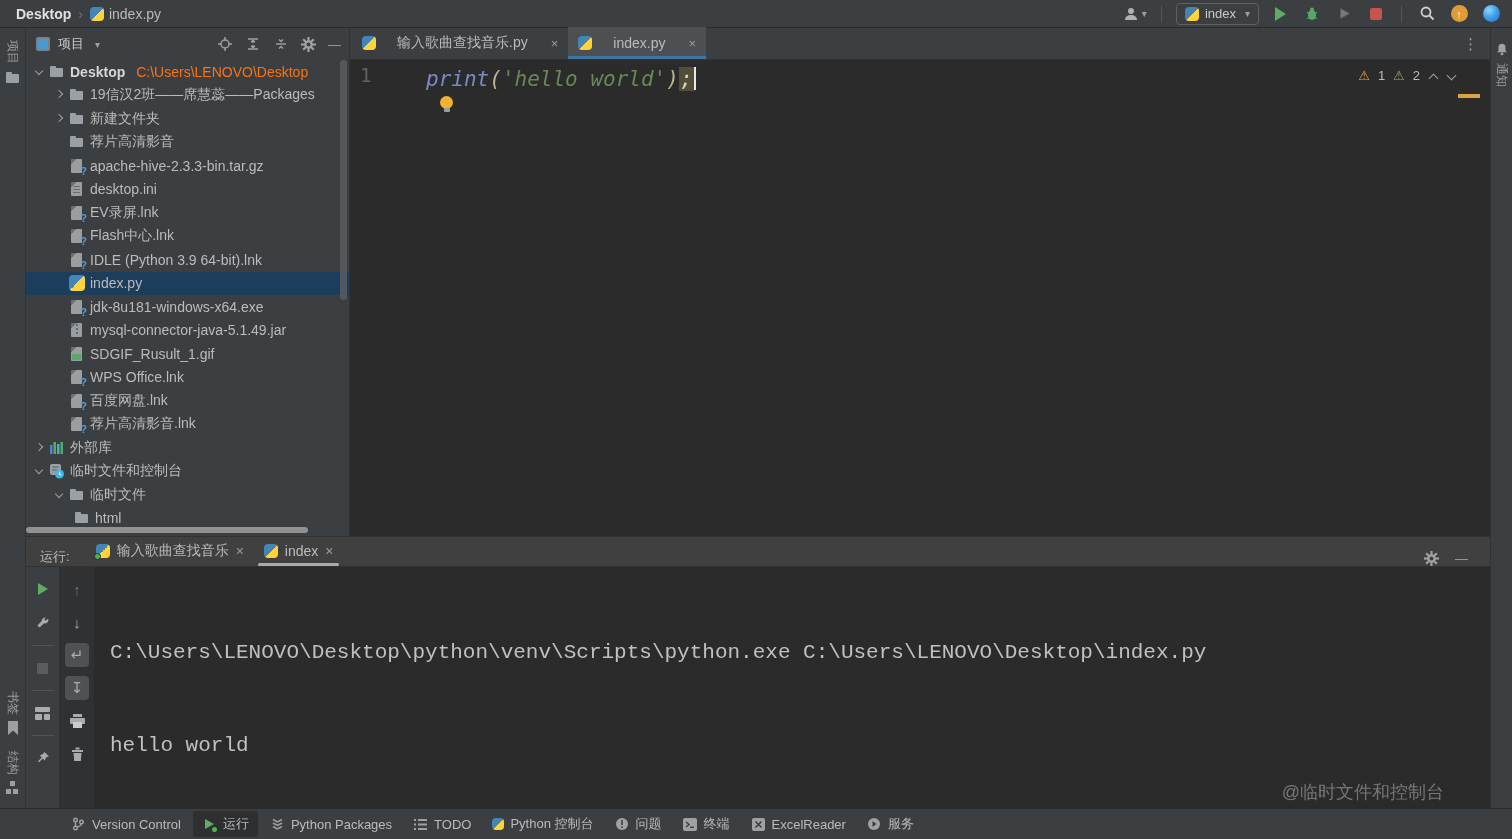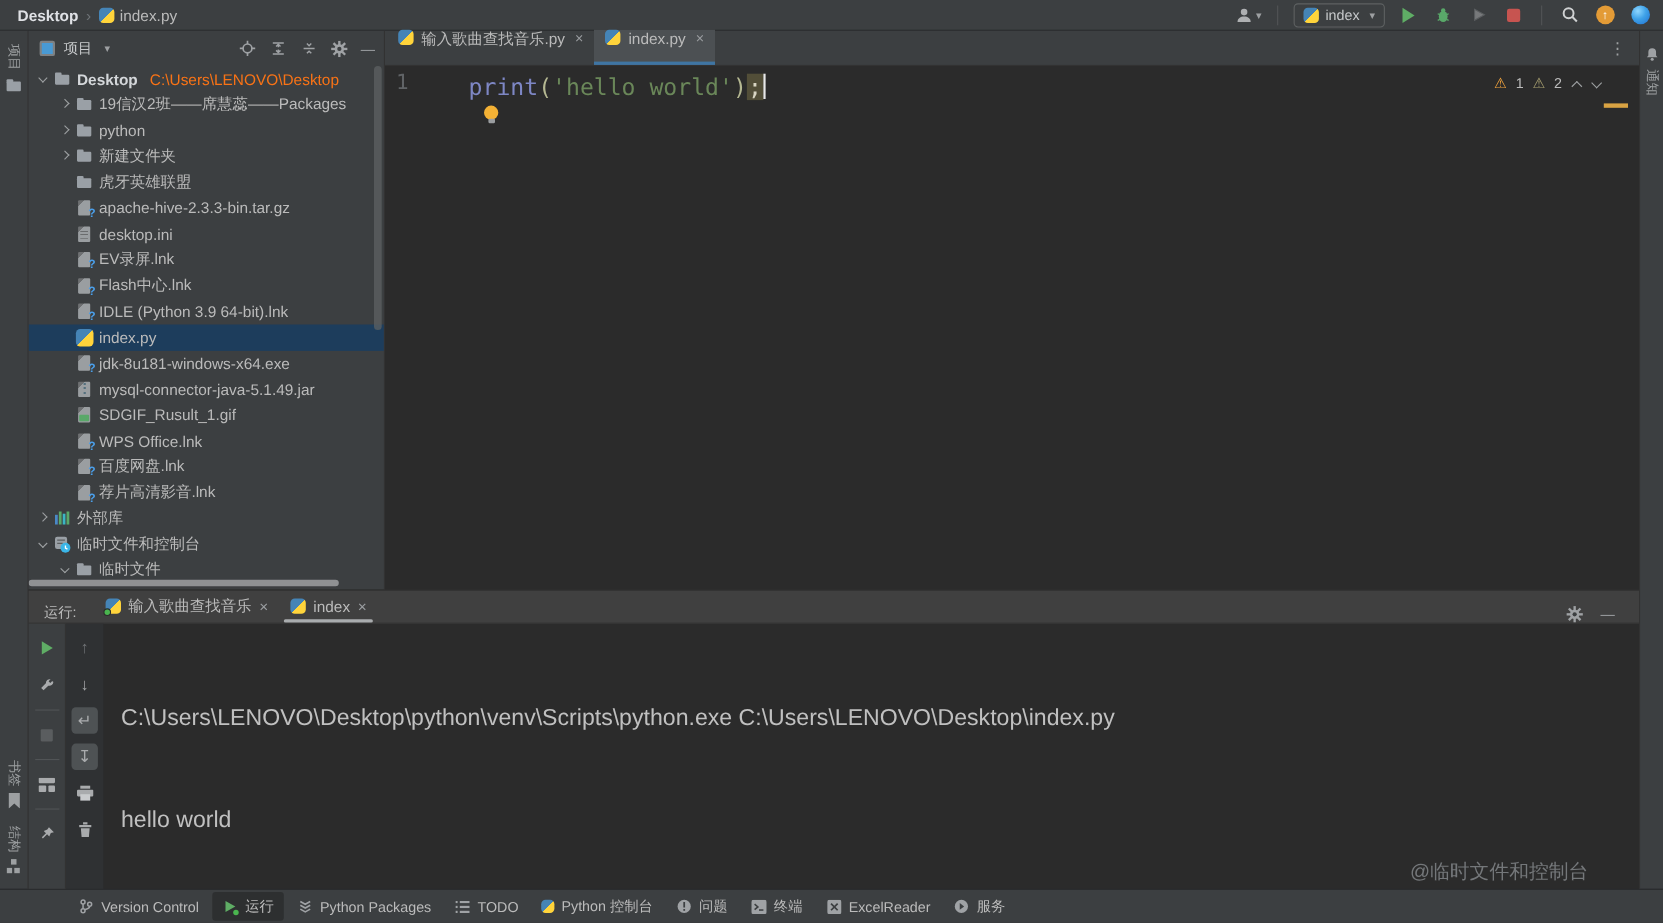--- a/index.html
+++ b/index.html
@@ -88,30 +88,30 @@
                      border-radius:50%; background:#4ab54f; border:1px solid #2b2b2b; }
   .vscroll { position:absolute; right:2px; top:32px; width:7px; height:240px;
              background:#5d6163; border-radius:4px; opacity:.75; }
   .hscroll { position:absolute; left:0; bottom:3px; width:282px; height:6px;
              background:#9da0a2; border-radius:3px; opacity:.85; }
 
   
   .editor { flex:1; background:#2b2b2b; display:flex; flex-direction:column; position:relative; min-width:0; }
   .tabbar { height:32px; background:#3c3f41; border-bottom:1px solid #323232;
             display:flex; align-items:flex-end; padding-left:2px; flex:0 0 auto; }
-  .tab { height:32px; display:flex; gap:7px; padding:0 10px; color:#bbbbbb;
+  .tab { height:32px; display:flex; align-items:center; gap:21px; padding:0 10px; color:#bbbbbb;
          font-size:14px; position:relative;margin-top:25px; }
   .tab.active { background:#4c5053; }
   .tab.active::after { content:""; position:absolute; left:0; right:0; bottom:0; height:3px; background:#3f75a3; }
   .tab .x { color:#9a9da0; font-size:13px; margin-left:2px; }
   .tab-more { margin-left:auto; padding:0 12px; color:#9da0a2; font-size:15px; align-self:center; }
 
   .editor-body { flex:1; display:flex; position:relative; font-family:"DejaVu Sans Mono", monospace; }
   .gutter { width:76px; padding:4px 0 0 10px; color:#606366; font-size:19px; flex:0 0 76px; }
-  .code-area { flex:1; padding-top:4px; position:relative; }
+  .code-area { flex:1; padding-top:4px; position:relative;font-style:italic; }
   .code-line { font-size:21px; line-height:30px; white-space:pre; }
   .t-func { color:#7e87c5; }
   .t-par  { color:#b5b892; }
   .t-str  { color:#6a8759; }
   .t-semi { color:#d8d5c3; background:#524e38; padding:0 1px; }
   .cursor { display:inline-block; width:2px; height:23px; background:#e8e8e8; vertical-align:-4px; }
   .lightbulb { position:absolute; left:14px; top:36px; width:13px; height:13px; border-radius:50%;
                background:#f3b135; }
   .lightbulb::after { content:""; position:absolute; left:3.5px; top:12px; width:6px; height:4px;
                       background:#9a9da0; border-radius:1px; }
@@ -144,21 +144,21 @@
   .rtb2 { width:34px; background:#2f3133; display:flex; flex-direction:column; align-items:center;
           padding-top:10px; gap:9px; }
   .rtb-btn { width:24px; height:24px; display:flex; align-items:center; justify-content:center;
              border-radius:4px; color:#a9abad; font-size:15px; }
   .rtb-btn.on { background:#4e5254; }
   .rtb-div { width:22px; height:1px; background:#515456; }
   .run-tri-sm { width:0; height:0; border-left:10px solid #5fad65; border-top:6px solid transparent;
                 border-bottom:6px solid transparent; }
   .stop-dis { width:11px; height:11px; background:#5a5d5f; border-radius:1px; }
 
-  .console { flex:1; padding:8px 0 0 16px; font-family:Liberation Sans, sans-serif;
+  .console { flex:1; padding:8px 0 0 16px; font-family:Liberation Mono, monospace;
              font-size:21px; line-height:31px; color:#c0c0c0; white-space:pre; overflow:hidden; }
   .watermark { position:absolute; right:46px; bottom:4px; color:#74777a; font-size:18px;
                font-family:"Liberation Sans", sans-serif; }
 
   
   .statusbar { height:31px; background:#3c3f41; border-top:1px solid #292b2d; display:flex;
                align-items:center; padding-left:62px; gap:3px; flex:0 0 auto; }
   .sb-item { display:flex; align-items:center; gap:6px; padding:4px 9px; border-radius:3px;
              color:#bbbbbb; font-size:13px; white-space:nowrap; }
   .sb-item.active { background:#2d2f30; }
@@ -315,31 +315,26 @@
               <span class="path">C:\Users\LENOVO\Desktop</span>
             </div>
             <div class="row" style="--lvl:1">
               <span class="chev right"></span>
               <span class="ticon i-folder"></span>
               <span class="lbl">19信汉2班——席慧蕊——Packages</span>
             </div>
             <div class="row" style="--lvl:1">
               <span class="chev right"></span>
               <span class="ticon i-folder"></span>
-              <span class="lbl">python</span>
-            </div>
-            <div class="row" style="--lvl:1">
-              <span class="chev right"></span>
+              <span class="lbl">新建文件夹</span>
+            </div>
+            <div class="row" style="--lvl:1">
+              <span class="chev none"></span>
               <span class="ticon i-folder"></span>
-              <span class="lbl">新建文件夹</span>
-            </div>
-            <div class="row" style="--lvl:1">
-              <span class="chev none"></span>
-              <span class="ticon i-folder"></span>
-              <span class="lbl">虎牙英雄联盟</span>
+              <span class="lbl">荐片高清影音</span>
             </div>
             <div class="row" style="--lvl:1">
               <span class="chev none"></span>
               <span class="ticon i-page">
                   <i class="q">?</i>
                 </span>
               <span class="lbl">apache-hive-2.3.3-bin.tar.gz</span>
             </div>
             <div class="row" style="--lvl:1">
               <span class="chev none"></span>

